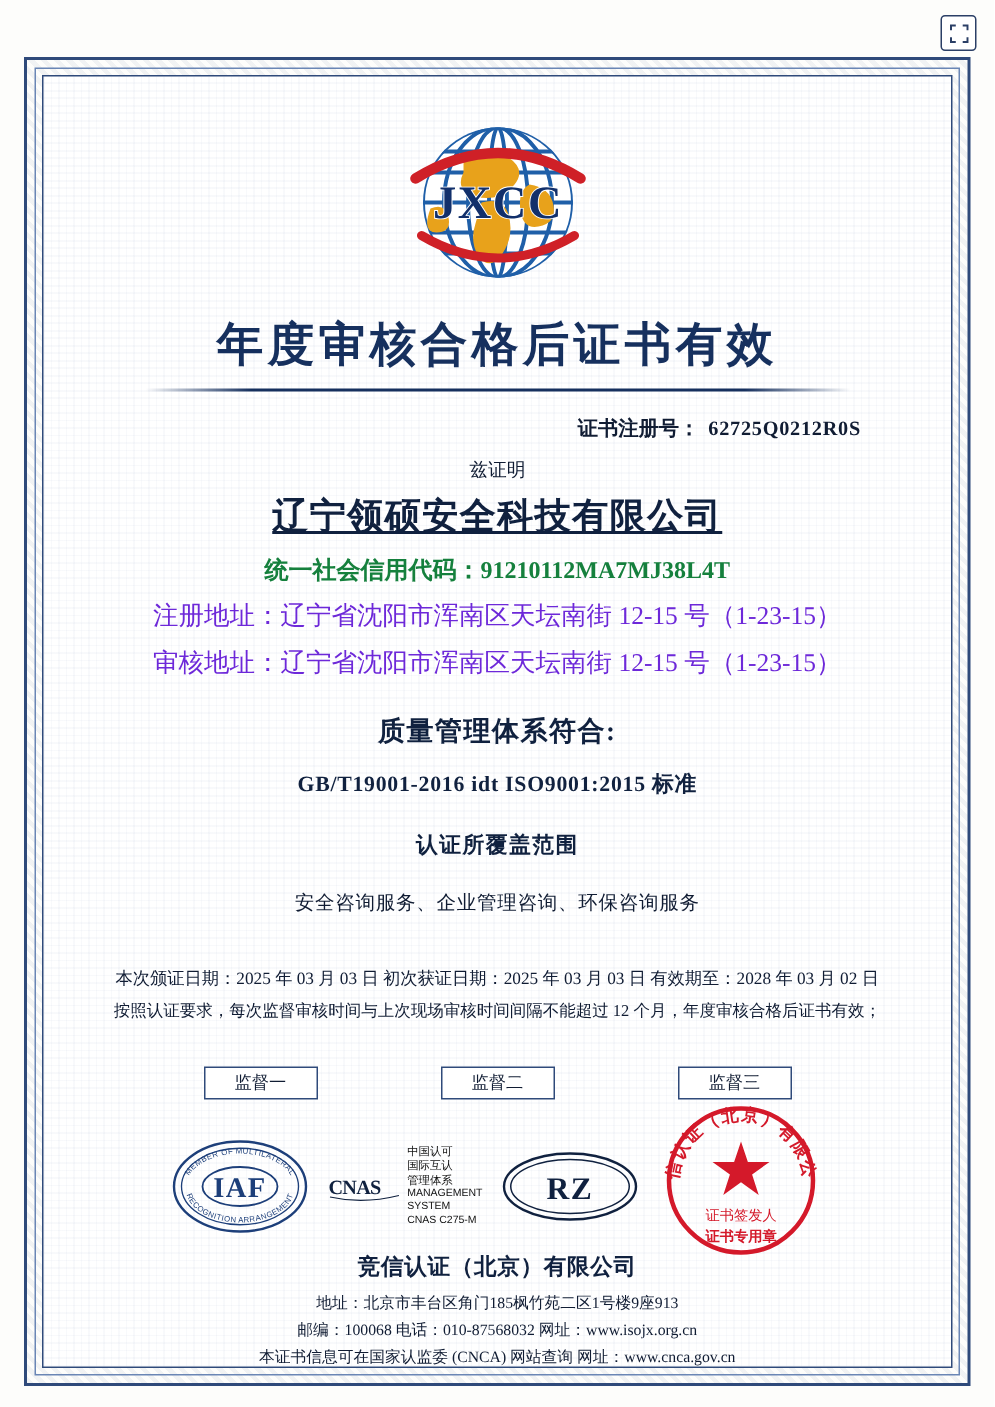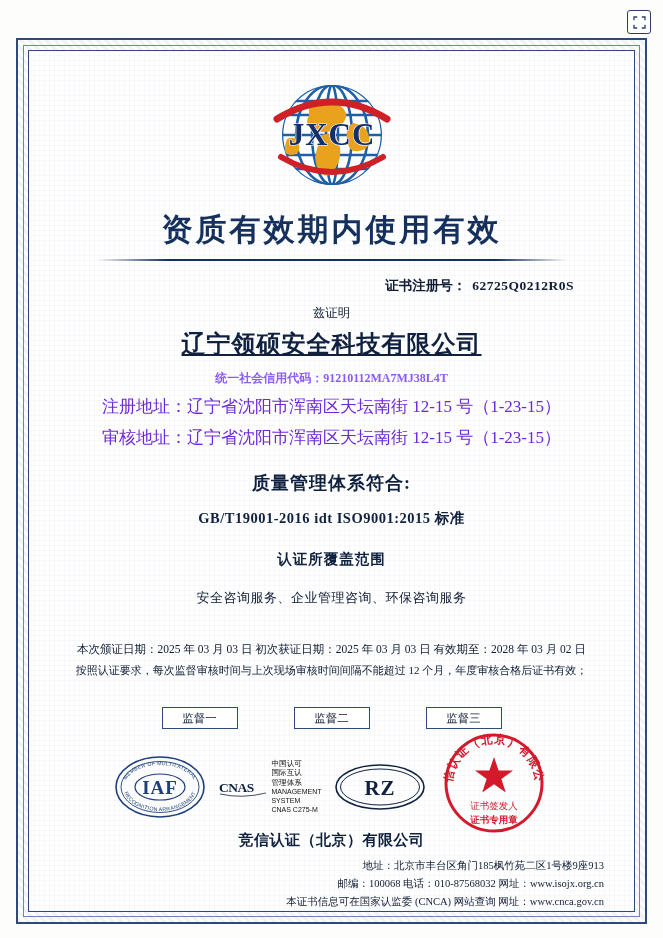--- a/index.html
+++ b/index.html
@@ -126,24 +126,24 @@
   .company {
     font-size: 24px;
     font-weight: bold;
     letter-spacing: 1px;
     margin: 6px 0 0 0;
     color: #10213f;
     text-decoration: underline;
   }
 
   .credit-code {
-    font-size: 12px;
+    font-size: 16px;
     font-weight: bold;
     margin: 10px 0 0 0;
-    color: #8b5cf6;
+    color: #15803d;
   }
 
   .addr {
     font-size: 17px;
     margin: 8px 0 0 0;
     color: #6d28d9;
   }
   .addr:first-of-type { margin-top: 14px; }
 
   .section-head {
@@ -179,21 +179,21 @@
     margin: 32px 0 0 0;
     color: #101c33;
     line-height: 1.85;
   }
   .dates .l2, .dates .l3 { font-size: 11px; }
 
   
   .sup-row {
     display: flex;
     justify-content: center;
-    gap: 56px;
+    gap: 82px;
     margin: 26px 0 0 0;
   }
   .sup-box {
     width: 74px;
     height: 20px;
     border: 1px solid #2f4a7a;
     font-size: 11.5px;
     line-height: 20px;
     color: #101c33;
     background: #ffffff;
@@ -232,21 +232,20 @@
     margin: 6px 0 0 0;
     color: #10213f;
     letter-spacing: 0.5px;
   }
   .footer-lines {
     font-size: 10.5px;
     margin: 7px 0 0 0;
     color: #101c33;
     line-height: 1.75;
     font-family: "Liberation Serif", serif;
-    text-align: right;
   }
 </style>
 </head>
 <body>
 
 <div class="cert-page">
 
   <div class="corner-btn">
     <svg width="13" height="13" viewBox="0 0 13 13">
       <path d="M1 4.2 V1 H4.2" fill="none" stroke="#2b3f66" stroke-width="1.3"></path>
@@ -292,21 +291,21 @@
             </g>
 
             <path d="M30 46 q55 -34 110 0" fill="none" stroke="#cf2027" stroke-width="7" stroke-linecap="round"></path>
 
             <text x="85" y="72" text-anchor="middle" font-family="Liberation Serif, serif" font-size="31" font-weight="bold" fill="#12306b" stroke="#ffffff" stroke-width="1.2" paint-order="stroke" letter-spacing="1">JXCC</text>
 
             <path d="M34 84 q51 30 102 0" fill="none" stroke="#cf2027" stroke-width="6" stroke-linecap="round"></path>
           </svg>
         </div>
 
-        <div class="cert-title">资质有效期内使用有效</div>
+        <div class="cert-title">年度审核合格后证书有效</div>
         <div class="title-rule"></div>
 
         <div class="cert-no-row">
           <span>证书注册号：</span><span class="num">62725Q0212R0S</span>
         </div>
 
         <div class="hereby">兹证明</div>
 
         <div class="company">辽宁领硕安全科技有限公司</div>
 

